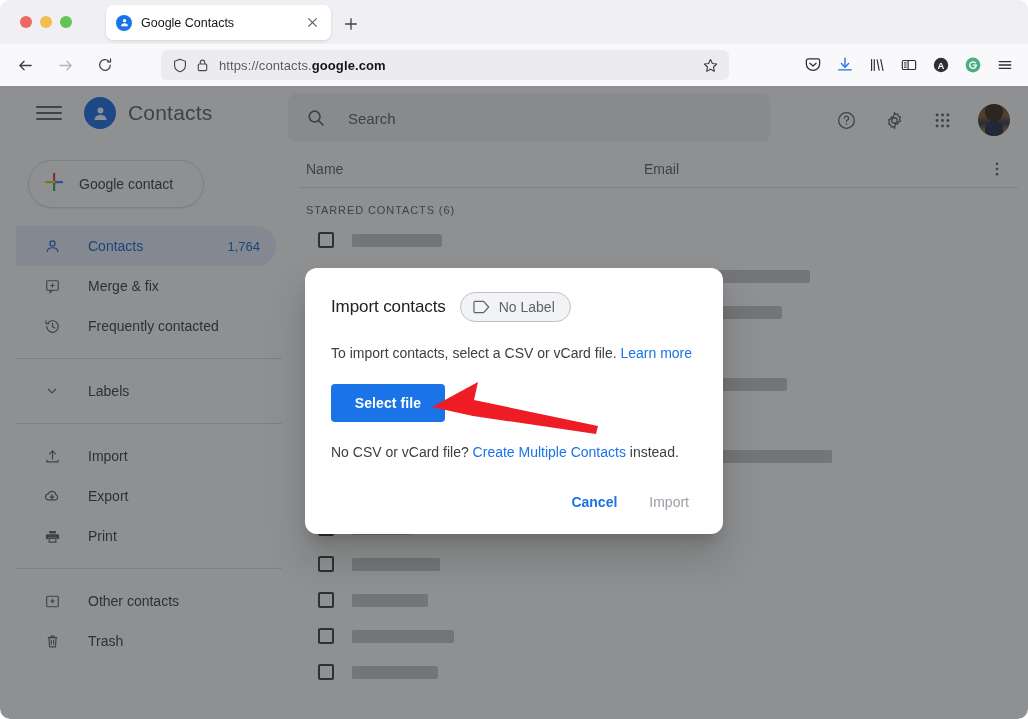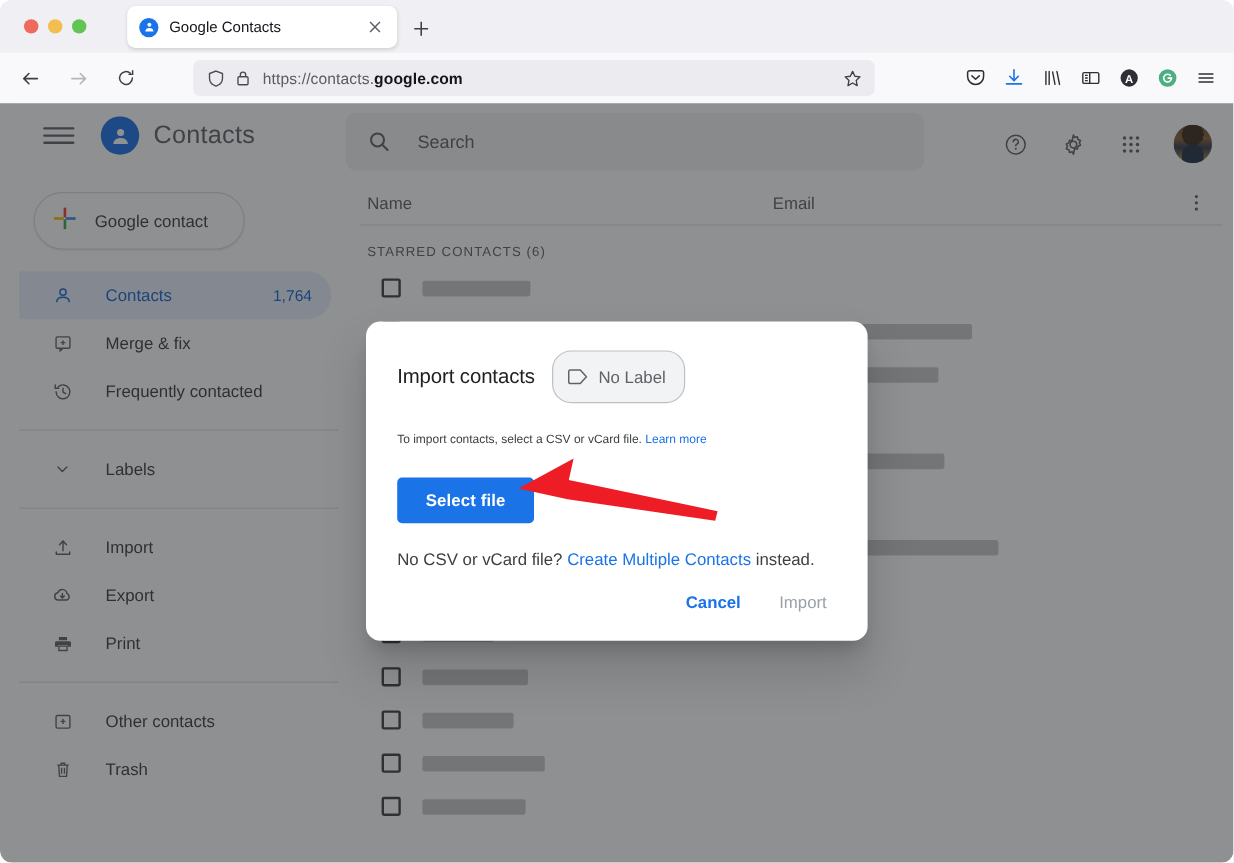--- a/index.html
+++ b/index.html
@@ -188,28 +188,28 @@
   
   .dialog {
     position: absolute; left: 305px; top: 268px; width: 418px; height: 266px;
     background: #ffffff; border-radius: 12px;
     box-shadow: 0 11px 15px -7px rgba(0,0,0,.2), 0 24px 38px 3px rgba(0,0,0,.14);
     padding: 24px 26px 0 26px;
   }
   .dlg-titlerow { display: flex; align-items: center; }
   .dlg-title { font-size: 17px; color: #202124; letter-spacing: -.1px; }
   .chip {
-    margin-left: 14px; height: 44px; padding: 0 15px 0 12px;
+    margin-left: 14px; height: 30px; padding: 0 15px 0 12px;
     border: 1px solid #bdc1c6; border-radius: 16px; background: #f1f3f4;
     display: flex; align-items: center;
   }
   .chip-ico { color: #5f6368; display:flex; align-items:center; }
   .chip-label { font-size: 14px; color: #5f6368; margin-left: 9px; }
 
-  .dlg-desc { margin-top: 21px; font-size: 10px; color: #3c4043; line-height: 20px; }
+  .dlg-desc { margin-top: 21px; font-size: 14px; color: #3c4043; line-height: 20px; }
   .lnk { color: #1a73e8; cursor: pointer; }
   .lnk-weak { color: #1a73e8; }
 
   .select-file {
     margin-top: 21px; height: 38px; width: 114px;
     background: #1b73e8; border-radius: 4px; border: none;
     display: flex; align-items: center; justify-content: center;
     font-size: 14px; color: #ffffff; font-family: "Liberation Sans", sans-serif;
     font-weight: bold; letter-spacing: .1px;
   }

